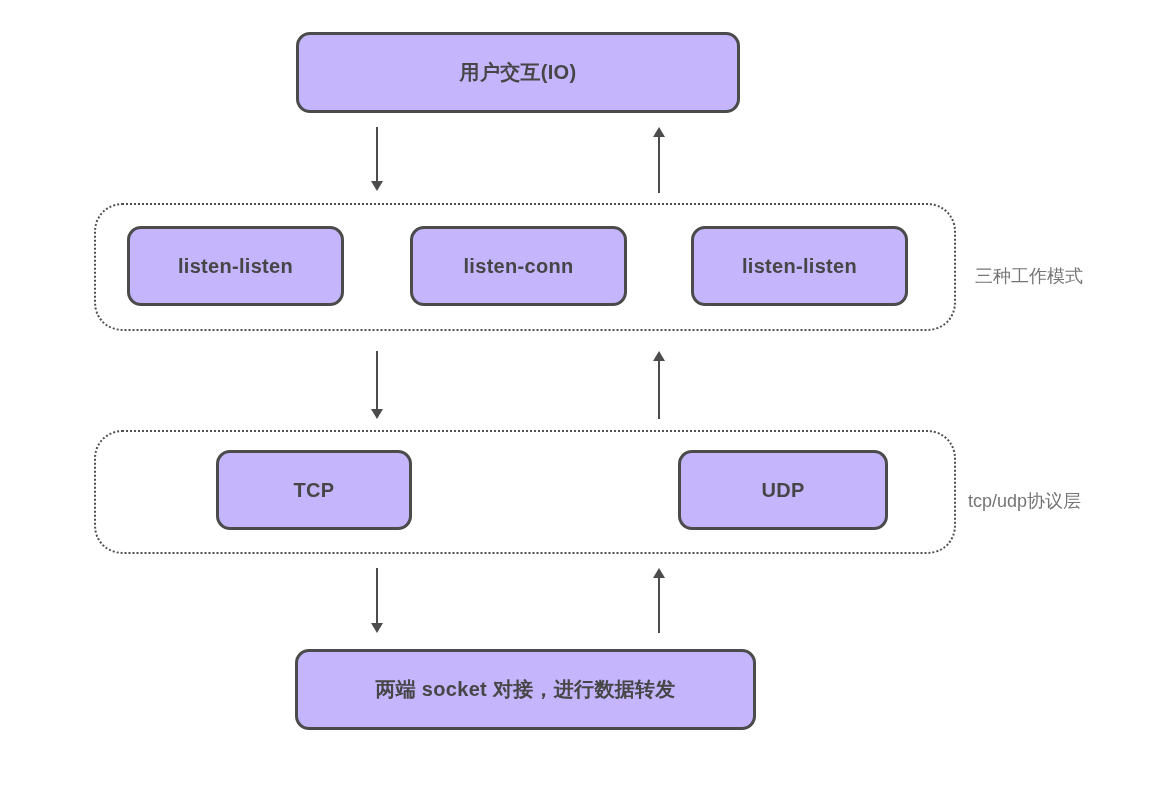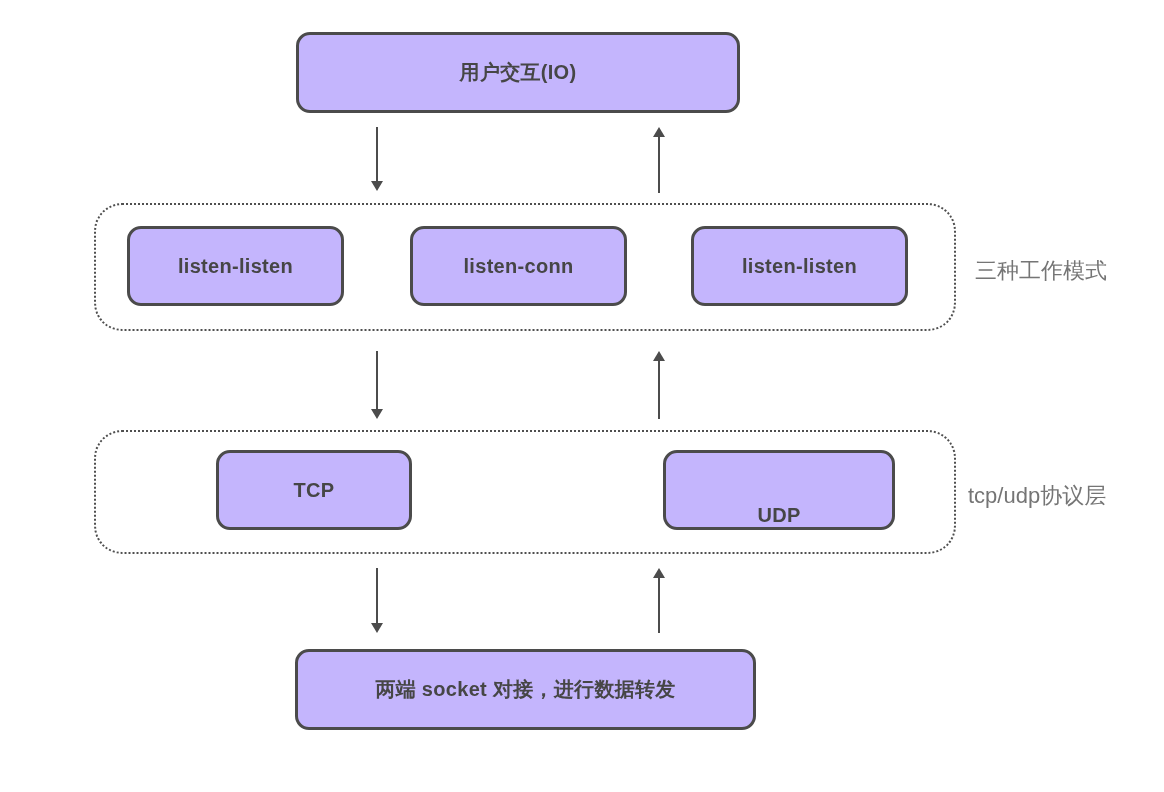--- a/index.html
+++ b/index.html
@@ -35,23 +35,24 @@
   .group {
     position: absolute;
     box-sizing: border-box;
     border: 2px dotted #4f4f4f;
     border-radius: 28px;
     background: transparent;
   }
   .side-label {
     position: absolute;
     color: #757575;
-    font-size: 22px;
+    font-size: 18px;
     font-weight: normal;
     white-space: nowrap;
+    margin-top: 8px;
   }
   
   .arrow {
     position: absolute;
     width: 12px;
     display: flex;
     flex-direction: column;
     align-items: center;
   }
   .arrow .shaft {
@@ -108,21 +109,21 @@
   </div>
   <div class="arrow up" style="left:653px; top:351px; height:68px;">
     <div class="head"></div>
     <div class="shaft"></div>
   </div>
 
   <div class="group" style="left:94px; top:430px; width:862px; height:124px;"></div>
   <div class="node" style="left:216px; top:450px; width:196px; height:80px;">
     <span>TCP</span>
   </div>
-  <div class="node" style="left:663px; top:450px; width:232px; height:80px;align-items:flex-end;">
+  <div class="node" style="left:678px; top:450px; width:210px; height:80px;">
     <span>UDP</span>
   </div>
   <div class="side-label" style="left:968px; top:481px;">tcp/udp协议层</div>
 
   <div class="arrow down" style="left:371px; top:568px; height:65px;">
     <div class="shaft"></div>
     <div class="head"></div>
   </div>
   <div class="arrow up" style="left:653px; top:568px; height:65px;">
     <div class="head"></div>

